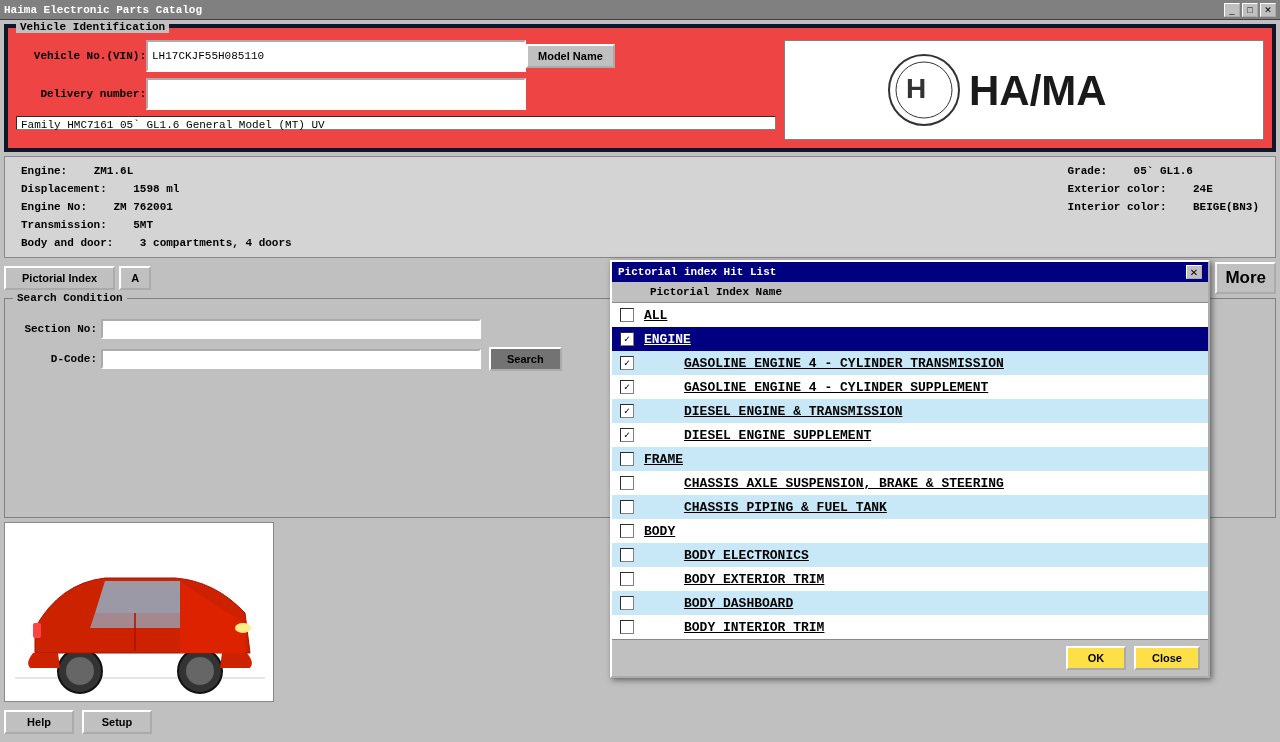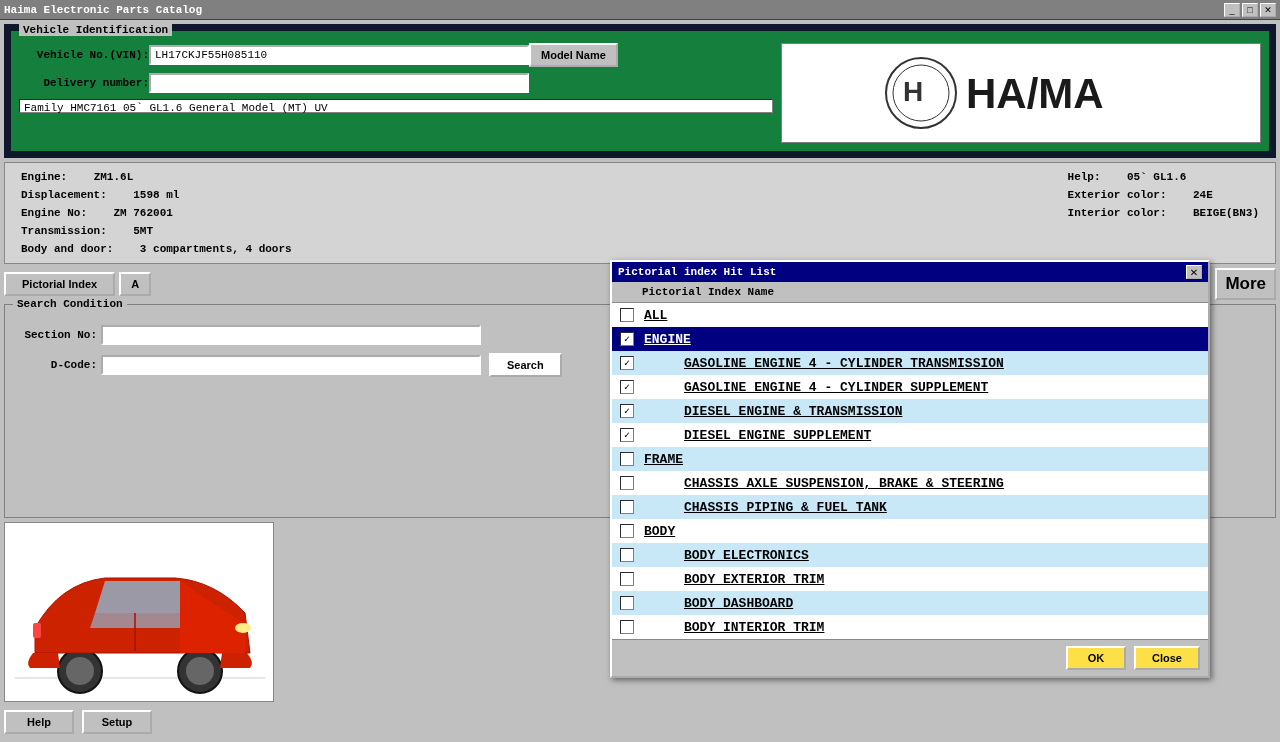--- a/index.html
+++ b/index.html
@@ -38,22 +38,22 @@
     .main-container {
       background: #c0c0c0;
       padding: 4px;
       height: calc(742px - 20px);
       display: flex;
       flex-direction: column;
       gap: 4px;
     }
     
     .vehicle-id-box {
-      border: 7px solid #0f172a;
-      background: #15803d;
+      border: 4px solid #0f172a;
+      background: #ef4444;
       padding: 8px;
       position: relative;
     }
     .box-legend {
       position: absolute;
       top: -7px;
       left: 8px;
       background: #c0c0c0;
       padding: 0 4px;
       font-size: 11px;
@@ -81,21 +81,21 @@
       white-space: nowrap;
       min-width: 130px;
       text-align: right;
     }
     .field-input {
       border: 2px inset #ffffff;
       background: white;
       padding: 2px 4px;
       font-family: 'Courier New', monospace;
       font-size: 11px;
-      height: 20px;
+      height: 32px;
     }
     .vin-input { width: 380px; }
     .delivery-input { width: 380px; }
     .model-btn {
       background: #c0c0c0;
       border: 2px outset #ffffff;
       padding: 2px 10px;
       font-size: 11px;
       font-weight: bold;
       cursor: pointer;
@@ -255,21 +255,21 @@
       height: 14px;
       font-size: 10px;
       cursor: pointer;
       display: flex; align-items: center; justify-content: center;
     }
     .modal-content {
       padding: 0;
     }
     .modal-header-row {
       background: #c0c0c0;
-      padding: 4px 0;
+      padding: 4px 8px;
       display: flex;
       align-items: center;
       border-bottom: 1px solid #888;
     }
     .col-header-check { width: 30px; }
     .col-header-name { font-size: 11px; font-weight: bold; }
     .modal-list {
       max-height: 400px;
       overflow-y: auto;
     }
@@ -337,21 +337,21 @@
     }
     .action-btn {
       background: #c0c0c0;
       border: 2px outset #ffffff;
       padding: 4px 10px;
       font-size: 11px;
       font-weight: bold;
       cursor: pointer;
     }
     .search-btn {
-      background: #ffffff;
+      background: #737373;
       border: 2px outset #ffffff;
       padding: 4px 16px;
       font-size: 11px;
       font-weight: bold;
       cursor: pointer;
     }
   </style>
 </head>
 <body>
 
@@ -422,21 +422,21 @@
         <span>5MT</span>
       </span>
       <span class="info-item">
         <span>Body and door:</span>
         &nbsp;&nbsp;
         <span>3 compartments, 4 doors</span>
       </span>
     </div>
     <div class="info-col">
       <span class="info-item">
-        <span>Help:</span>
+        <span>Grade:</span>
         &nbsp;&nbsp;
         <span>05` GL1.6</span>
       </span>
       <span class="info-item">
         <span>Exterior color:</span>
         &nbsp;&nbsp;
         <span>24E</span>
       </span>
       <span class="info-item">
         <span>Interior color:</span>

